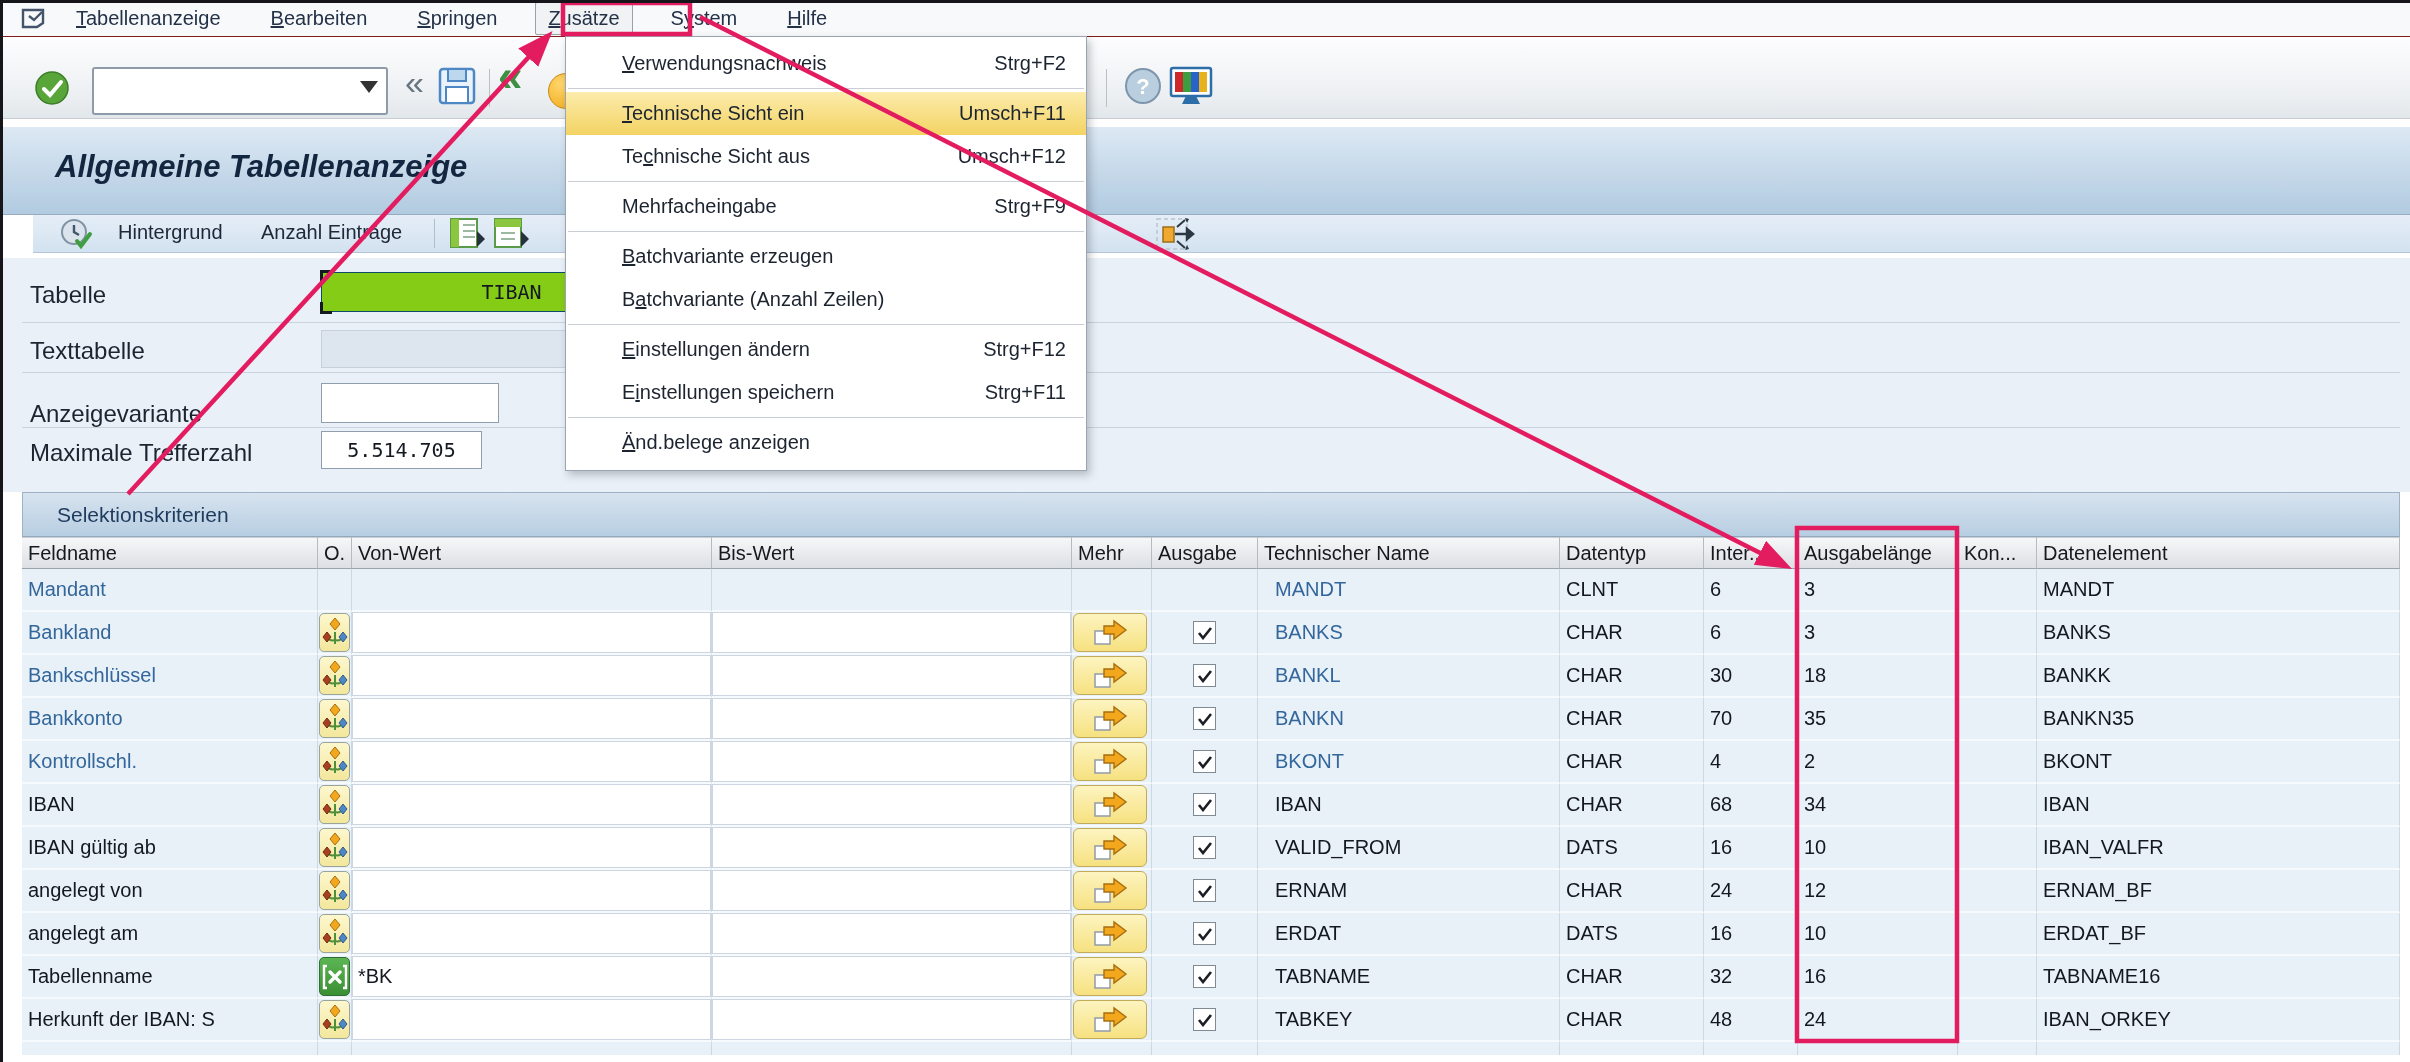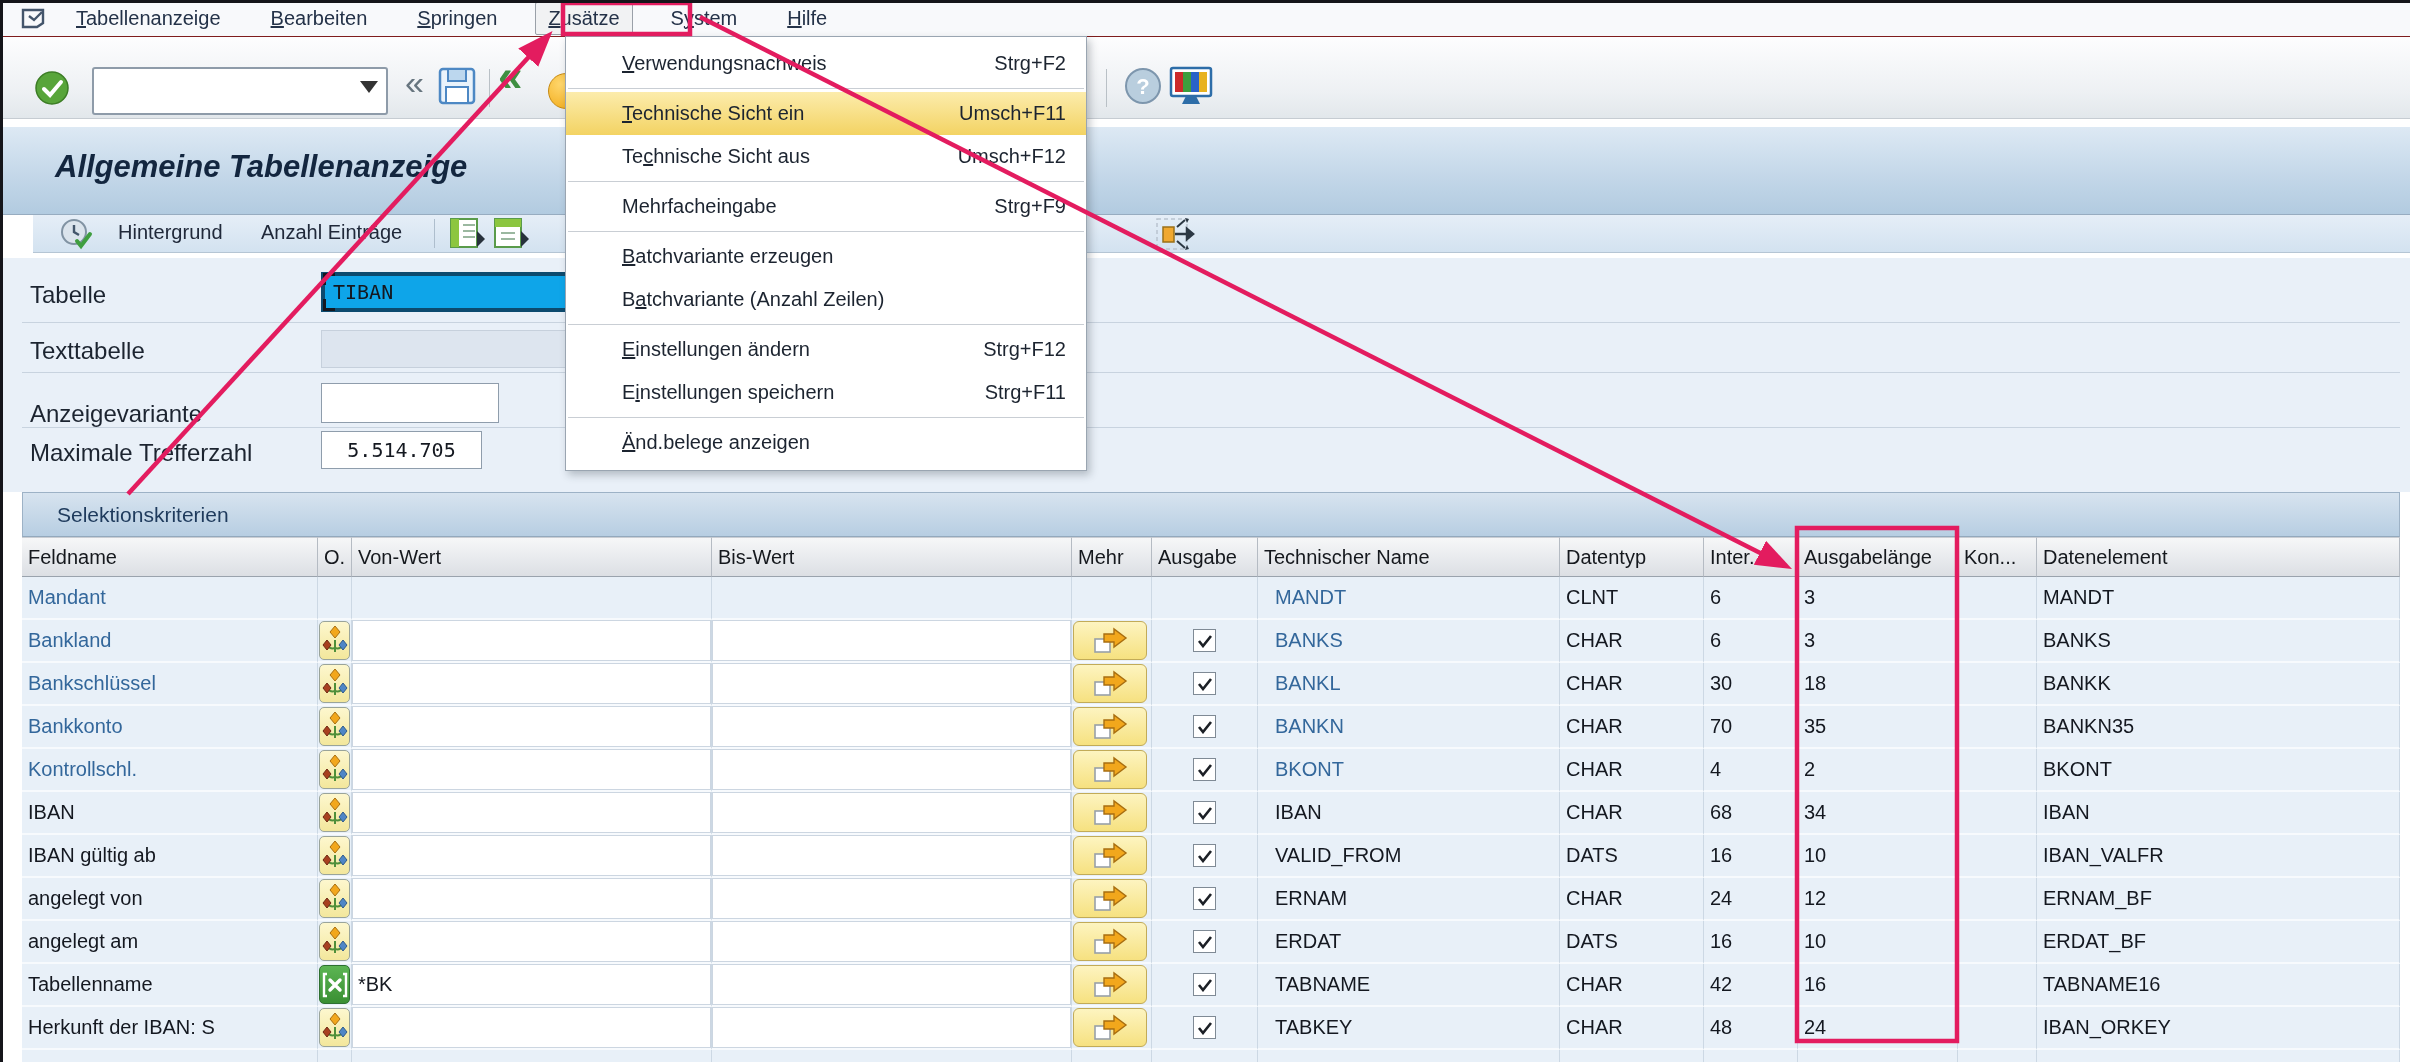--- a/index.html
+++ b/index.html
@@ -43,35 +43,35 @@
   .appbar{position:absolute;left:0;top:215px;width:100%;height:37px;
           background:linear-gradient(#e5eef7,#d3e2f0);border-bottom:1px solid #b5c5d4;z-index:1;margin-left:33px;}
   .ab-btn{position:absolute;top:6px;font-size:20px;color:#20293a;white-space:nowrap;}
   .ab-sep{position:absolute;left:401px;top:4px;width:1px;height:29px;background:#aebecd;}
 
   
   .formarea{position:absolute;left:0;top:258px;width:100%;height:234px;background:#e9f0f8;z-index:1;}
   .fsep{position:absolute;left:22px;width:2378px;height:1px;background:#c8d3df;}
   .flabel{position:absolute;left:30px;font-size:24px;color:#1c2430;}
   .ffield{position:absolute;left:321px;font-size:20px;display:flex;align-items:center;padding:0 8px;box-sizing:border-box;}
-  .f-yellow{background:#0ea5e9;border:4px solid #0c4a6e;font-family:"DejaVu Sans Mono",monospace;}
+  .f-yellow{background:#84cc16;border:1px solid #0c4a6e;font-family:"DejaVu Sans Mono",monospace;justify-content:center;}
   .f-ro{background:#dde5ef;border:1px solid #c6d0dc;}
   .f-input{background:#fff;border:1px solid #8f9dac;}
   .f-mono{font-family:"DejaVu Sans Mono",monospace;}
   .corner{position:absolute;width:9px;height:9px;border-color:#6d5050;z-index:2;}
 
   
   .selband{position:absolute;left:22px;top:492px;width:2378px;height:45px;box-sizing:border-box;
            background:linear-gradient(#d7e3ef,#b7cee2);border:1px solid #9db2c6;border-bottom:1px solid #93a9bd;
            display:flex;align-items:center;z-index:1;}
   .selband span{margin-left:34px;font-size:21px;color:#1e3a5c;}
   .tgrid{position:absolute;left:22px;top:537px;width:2378px;z-index:1;}
   .trow{display:grid;grid-template-columns:296px 34px 360px 360px 80px 106px 302px 144px 94px 160px 79px minmax(0,1fr);
         height:43px;}
-  .thead{height:40px;}
+  .thead{height:32px;}
   .hcell{background:linear-gradient(#f6f7f8,#dcdfe4);border-right:1px solid #b5bbc3;border-bottom:1px solid #9aa3ad;
          border-top:1px solid #c9cdd3;font-size:20px;color:#15181d;display:flex;align-items:center;
          padding-left:6px;box-sizing:border-box;overflow:hidden;white-space:nowrap;}
   .tcell{background:#e8f0f8;border-right:1px solid #ccd8e4;border-bottom:2px solid #f7fafd;font-size:20px;
          display:flex;align-items:center;padding-left:6px;box-sizing:border-box;overflow:hidden;white-space:nowrap;}
   .tcell.link{color:#33679b;}
   .tcell.white{background:#fff;box-shadow:inset 0 0 0 1px #ccd6e1;}
   .tcell.c-tech{padding-left:17px;}
   .tcell.c-o,.tcell.c-mehr{padding:1px 1px;}
   .tcell.c-ausg-cb{justify-content:center;padding-left:0;}
@@ -569,21 +569,21 @@
         </div>
         <div class="tcell c-ausg-cb">
           <span class="cb">
             <svg width="16" height="14" viewBox="0 0 16 14">
               <path d="M2 7 l4 5 L14 2" fill="none" stroke="#1c2026" stroke-width="2.6"></path>
             </svg>
           </span>
         </div>
         <div class="tcell c-tech">TABNAME</div>
         <div class="tcell ">CHAR</div>
-        <div class="tcell ">42</div>
+        <div class="tcell ">32</div>
         <div class="tcell ">16</div>
         <div class="tcell "></div>
         <div class="tcell ">TABNAME16</div>
       </div>
       <div class="trow">
         <div class="tcell ">Herkunft der IBAN: S</div>
         <div class="tcell c-o">
           <button class="o-btn">
             <svg width="28" height="34" viewBox="0 0 28 34">
               <path d="M14 16 v12 M14 24 c-3 1 -6 0 -8 -3 M14 24 c3 1 6 0 8 -3" stroke="#4f8f3a" stroke-width="2" fill="none"></path>

